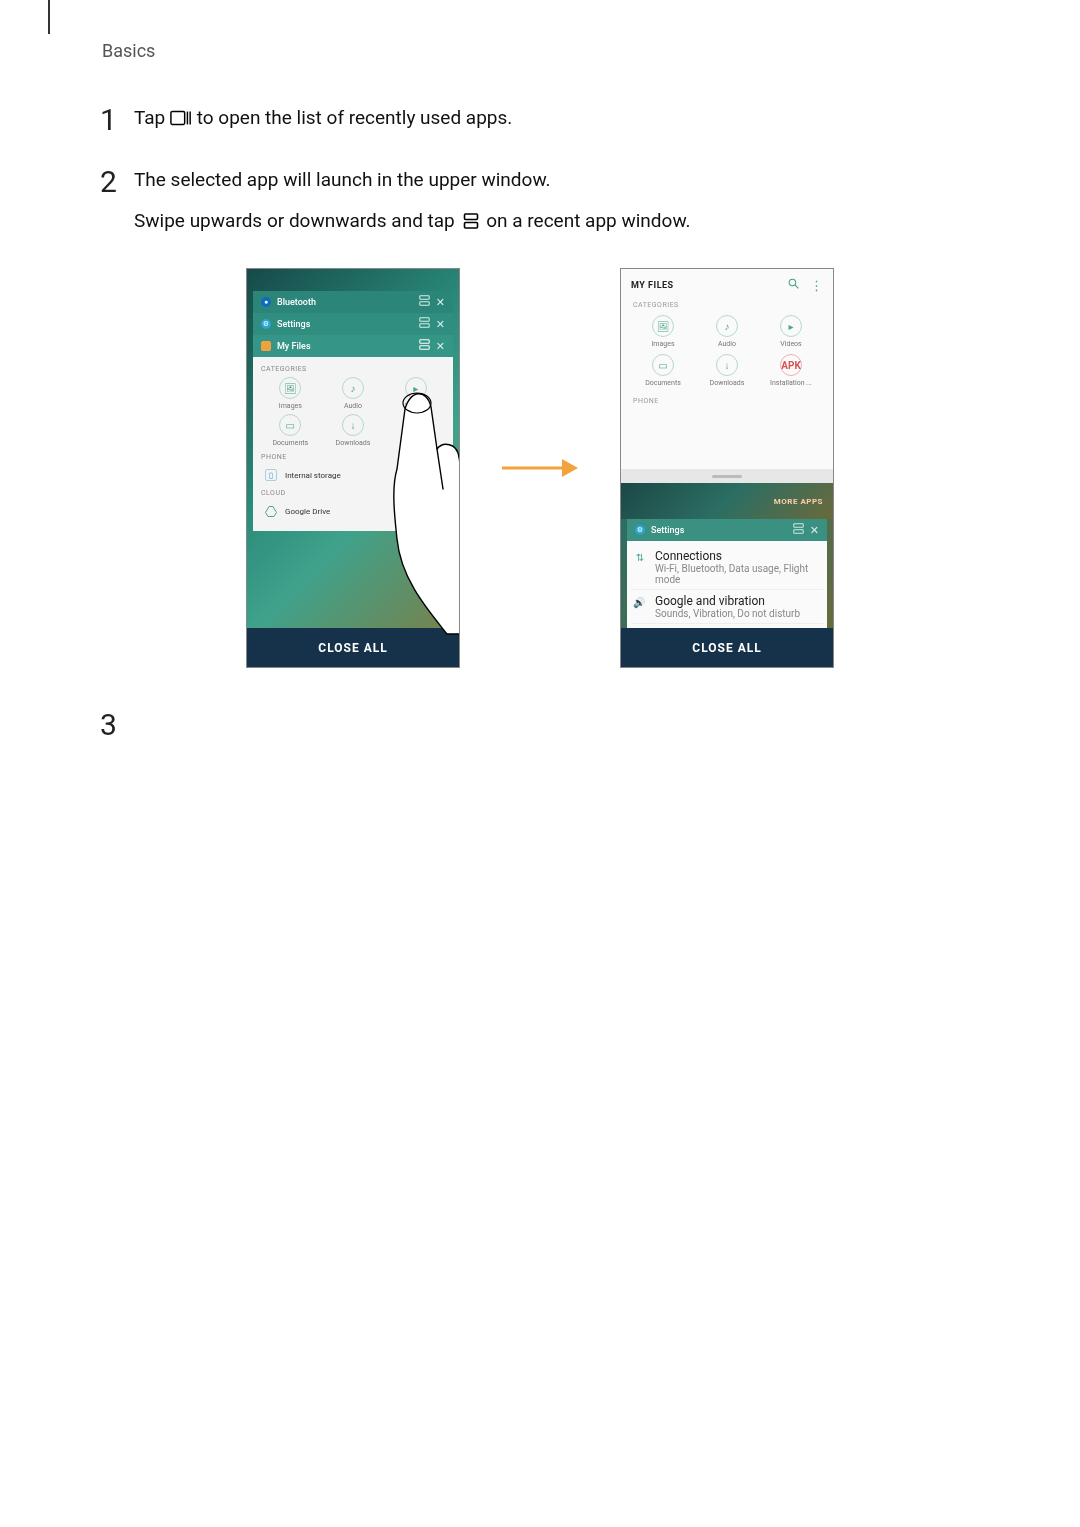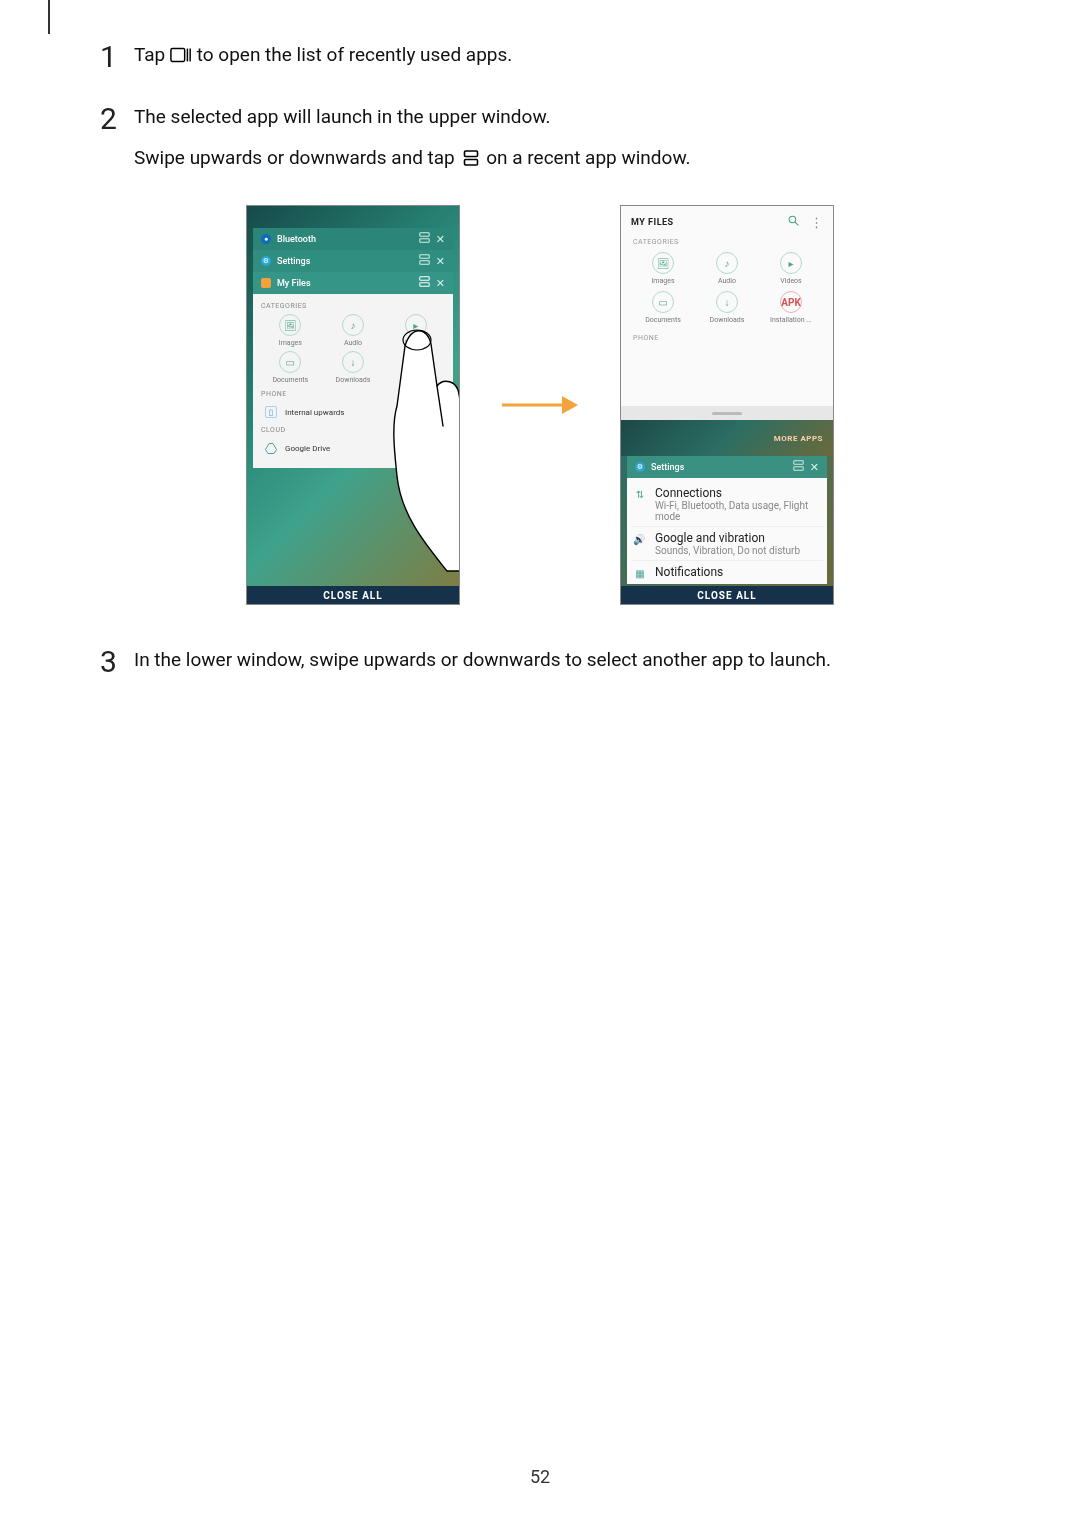--- a/index.html
+++ b/index.html
@@ -113,23 +113,23 @@
   .grid-item{flex:1;display:flex;flex-direction:column;align-items:center;gap:3px}
   .circ{width:22px;height:22px;border-radius:50%;border:1px solid #b5d9cf;display:flex;align-items:center;justify-content:center;color:#47a58b;font-size:10px}
   .gi-label{font-size:7px;color:#777}
   .apk-text{color:#d95252;font-size:10px;font-weight:700}
   .storage-row{display:flex;align-items:center;gap:8px;padding:4px 6px;font-size:8px;color:#333}
   .storage-ico{width:12px;height:12px;border:1px solid #a9cfe2;border-radius:2px;color:#3aa0db;font-size:8px;display:flex;align-items:center;justify-content:center}
   .drive-ico{width:12px;height:12px;}
   .ns{color:#999;font-size:7px;margin-left:auto}
   .close-all{
     position:absolute;left:0;right:0;bottom:0;
-    height:18px;background:#15324a;color:#fff;
+    height:39px;background:#15324a;color:#fff;
     display:flex;align-items:center;justify-content:center;
-    font-size:10px;letter-spacing:1px;font-weight:700;
+    font-size:12px;letter-spacing:1px;font-weight:700;
   }
 
   
   .arrow-between{display:flex;align-items:center;justify-content:center}
   .arrow-between svg{width:80px;height:30px}
 
   
   .top-pane{
     background:#fafafa;color:#222;
     height:200px;
@@ -173,20 +173,21 @@
     text-align:center;
     font-size:18px;
     color:#333;
   }
 </style>
 </head>
 <body>
 
 <div class="page">
   <div class="header-rule"></div>
+  <div class="section-label">Basics</div>
 
 
   <div class="step">
     <div class="step-number">1</div>
     <div class="step-body">
       <p>
         <span>Tap </span>
         <span class="inline-icon">
           <svg viewBox="0 0 24 16" width="22" height="16">
               <rect x="1" y="1" width="15" height="14" rx="1.5" fill="none" stroke="#000" stroke-width="1.6"></rect>
@@ -294,21 +295,21 @@
               <div class="grid-item">
                 <div class="circ">
                     <span class="apk-text">AP</span>
                   </div>
                 <div class="gi-label">Installat</div>
               </div>
             </div>
             <div class="tiny-section-label" style="margin-top:6px">PHONE</div>
             <div class="storage-row">
               <div class="storage-ico">▯</div>
-              <span>Internal upwards</span>
+              <span>Internal storage</span>
               <span style="margin-left:auto;display:inline-block;width:44px;height:4px;background:#e1e1e1;border-radius:2px;position:relative">
                   <span style="position:absolute;left:0;top:0;height:100%;width:30%;background:#ef8b6e;border-radius:2px"></span>
                 </span>
             </div>
             <div class="tiny-section-label" style="margin-top:4px">CLOUD</div>
             <div class="storage-row">
               <span class="drive-ico">
                 <svg viewBox="0 0 24 24" width="12" height="12">
                     <polygon points="8,3 16,3 23,15 18,23 6,23 1,15" fill="none" stroke="#4aa598" stroke-width="2"></polygon>
                   </svg>
@@ -432,18 +433,16 @@
           </div>
         </div>
       </div>
       <div class="close-all">CLOSE ALL</div>
     </div>
   </div>
 
   <div class="step">
     <div class="step-number">3</div>
     <div class="step-body">
-      <p>In the lower window, swipe upwards or downwards to select another app to launch.</p>
     </div>
   </div>
 
-  <div class="page-number">52</div>
 </div>
 
 </body></html>

